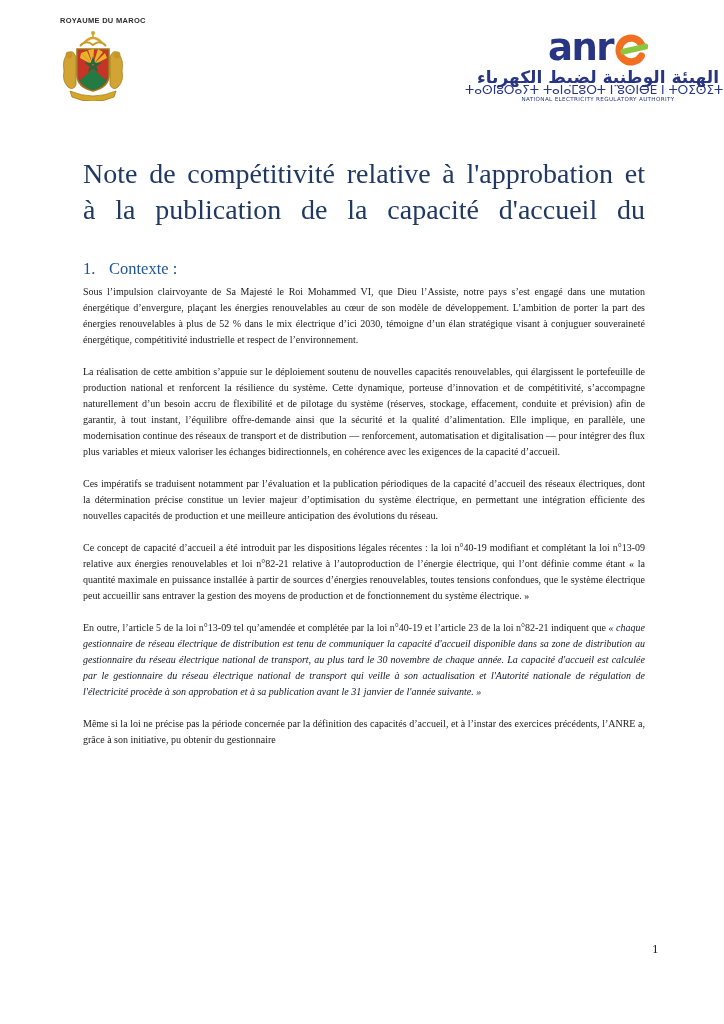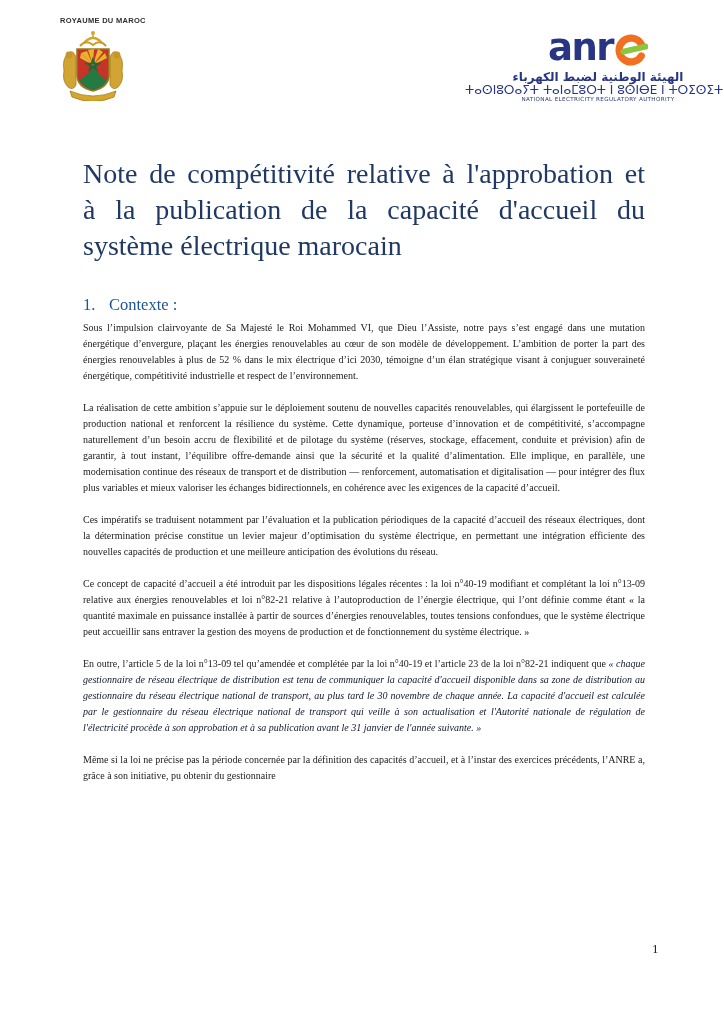--- a/index.html
+++ b/index.html
@@ -50,21 +50,21 @@
     font-weight: bold;
     font-size: 37px;
     line-height: 36px;
     letter-spacing: -1.5px;
     color: #283583;
   }
   .anre-e-svg { width: 34px; height: 34px; margin-left: 1px; margin-top: 3px; }
   .anre-arabic {
     font-family: "DejaVu Sans", sans-serif;
     font-weight: bold;
-    font-size: 12px;
+    font-size: 17px;
     line-height: 14px;
     color: #283583;
     margin-top: 2px;
     white-space: nowrap;
   }
   .anre-tifinagh {
     font-family: "DejaVu Sans", sans-serif;
     font-size: 12px;
     line-height: 8px;
     color: #283583;
@@ -171,21 +171,20 @@
     </div>
     <div class="anre-arabic" dir="rtl">الهيئة الوطنية لضبط الكهرباء</div>
     <div class="anre-tifinagh">ⵜⴰⵙⵏⵓⵔⴰⵢⵜ ⵜⴰⵏⴰⵎⵓⵔⵜ ⵏ ⵓⵙⵏⴱⴹ ⵏ ⵜⵔⵉⵙⵉⵜⵉ</div>
     <div class="anre-english">NATIONAL ELECTRICITY REGULATORY AUTHORITY</div>
   </div>
 
   <div class="content">
     <div class="doc-title">
       <div class="title-line">Note de compétitivité relative à l'approbation et</div>
       <div class="title-line">à la publication de la capacité d'accueil du</div>
-      <div class="title-line last">système électrique marocain</div>
     </div>
 
     <div class="section-heading">
       <span class="num">1.</span><span>Contexte :</span>
     </div>
 
     <div class="body-text">
       <p class="first">Sous l’impulsion clairvoyante de Sa Majesté le Roi Mohammed VI, que Dieu l’Assiste, notre pays s’est engagé dans une mutation énergétique d’envergure, plaçant les énergies renouvelables au cœur de son modèle de développement. L’ambition de porter la part des énergies renouvelables à plus de 52 % dans le mix électrique d’ici 2030, témoigne d’un élan stratégique visant à conjuguer souveraineté énergétique, compétitivité industrielle et respect de l’environnement.</p>
       <p>La réalisation de cette ambition s’appuie sur le déploiement soutenu de nouvelles capacités renouvelables, qui élargissent le portefeuille de production national et renforcent la résilience du système. Cette dynamique, porteuse d’innovation et de compétitivité, s’accompagne naturellement d’un besoin accru de flexibilité et de pilotage du système (réserves, stockage, effacement, conduite et prévision) afin de garantir, à tout instant, l’équilibre offre-demande ainsi que la sécurité et la qualité d’alimentation. Elle implique, en parallèle, une modernisation continue des réseaux de transport et de distribution — renforcement, automatisation et digitalisation — pour intégrer des flux plus variables et mieux valoriser les échanges bidirectionnels, en cohérence avec les exigences de la capacité d’accueil.</p>
       <p>Ces impératifs se traduisent notamment par l’évaluation et la publication périodiques de la capacité d’accueil des réseaux électriques, dont la détermination précise constitue un levier majeur d’optimisation du système électrique, en permettant une intégration efficiente des nouvelles capacités de production et une meilleure anticipation des évolutions du réseau.</p>

